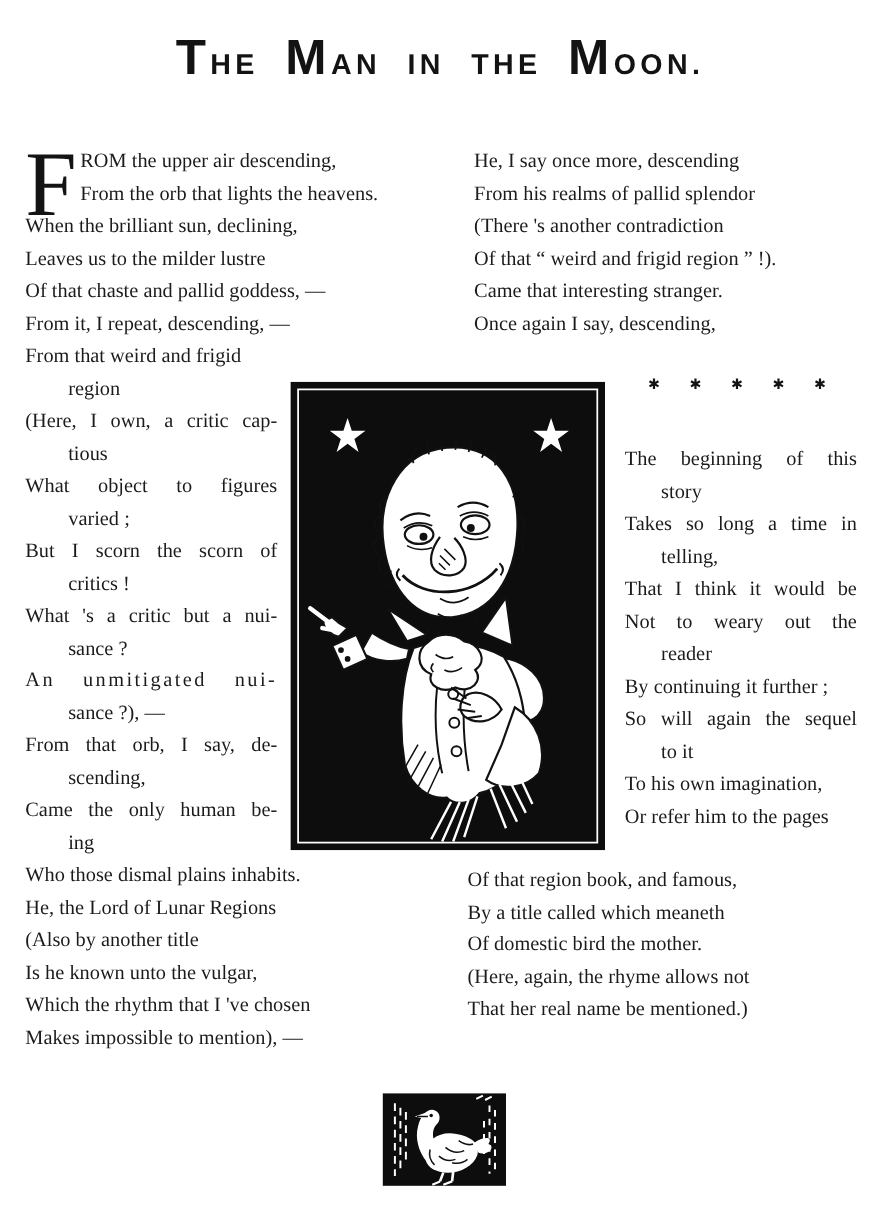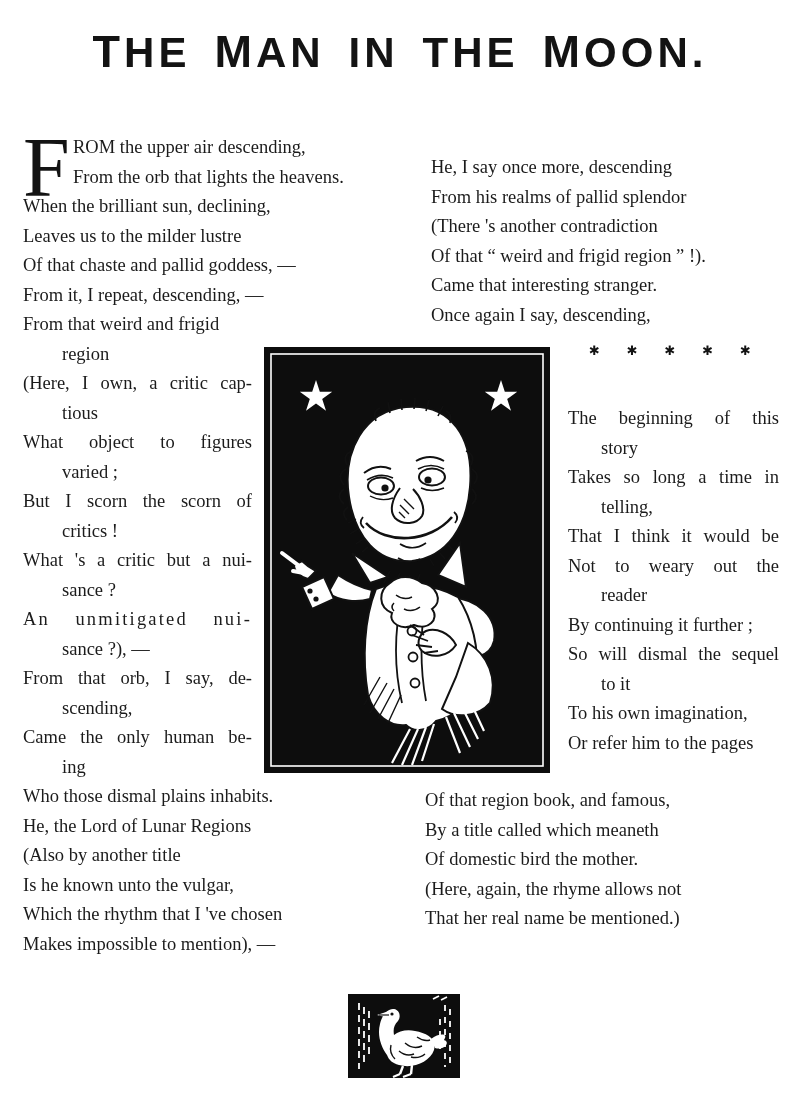--- a/index.html
+++ b/index.html
@@ -4,32 +4,32 @@
 <style>
   html,body{margin:0;padding:0;background:#e8e8e8;}
   .page{position:relative;width:800px;height:1099px;background:#ffffff;overflow:hidden;
         font-family:"Liberation Serif", serif;color:#1b1b1b;}
   
   .title{position:absolute;top:26px;left:0;width:800px;margin:0;text-align:center;
          font-family:"Liberation Sans", sans-serif;font-weight:700;color:#131313;
          letter-spacing:4px;white-space:nowrap;}
   .title .w{margin:0 12px;}
   .title .bg{font-size:45px;}
-  .title .sm{font-size:42px;}
+  .title .sm{font-size:26px;}
   
   .ln{height:29.5px;line-height:29.5px;font-size:18.5px;white-space:nowrap;}
   .j{white-space:normal;text-align:justify;text-align-last:justify;}
   .ls{letter-spacing:2.2px;}
   .left-col{position:absolute;left:23px;top:133px;width:402px;}
   .left-col .j{width:229px;}
   .left-col .ind{padding-left:39px;}
   .left-col .dc{padding-left:50px;}
   .dropcap{position:absolute;left:23px;top:133px;font-size:84px;line-height:70px;
            color:#131313;font-family:"Liberation Serif", serif;}
-  .rt-top{position:absolute;left:431px;top:133px;width:360px;margin-top:20px;}
+  .rt-top{position:absolute;left:431px;top:133px;width:360px;}
   .stars-row{position:absolute;left:589px;top:343px;width:162px;display:flex;
              justify-content:space-between;font-family:"DejaVu Sans", sans-serif;
              font-size:13px;font-weight:700;color:#131313;}
   .rt-mid{position:absolute;left:568px;top:404px;width:211px;}
   .rt-mid .j{width:211px;}
   .rt-mid .ind{padding-left:33px;}
   .rt-bot{position:absolute;left:425px;top:786px;width:370px;}
   .illo-main{position:absolute;left:264px;top:347px;width:286px;height:426px;}
   .illo-swan{position:absolute;left:347px;top:993px;width:114px;height:86px;}
   .illo-main svg,.illo-swan svg{display:block;width:100%;height:100%;}
@@ -93,21 +93,21 @@
 
   <div class="rt-mid">
     <div class="ln j">The beginning of this</div>
     <div class="ln ind">story</div>
     <div class="ln j">Takes so long a time in</div>
     <div class="ln ind">telling,</div>
     <div class="ln j">That I think it would be</div>
     <div class="ln j">Not to weary out the</div>
     <div class="ln ind">reader</div>
     <div class="ln">By continuing it further ;</div>
-    <div class="ln j">So will dismal the sequel</div>
+    <div class="ln j">So will again the sequel</div>
     <div class="ln ind">to it</div>
     <div class="ln">To his own imagination,</div>
     <div class="ln">Or refer him to the pages</div>
   </div>
 
   <div class="rt-bot">
     <div class="ln">Of that region book, and famous,</div>
     <div class="ln">By a title called which meaneth</div>
     <div class="ln">Of domestic bird the mother.</div>
     <div class="ln">(Here, again, the rhyme allows not</div>

